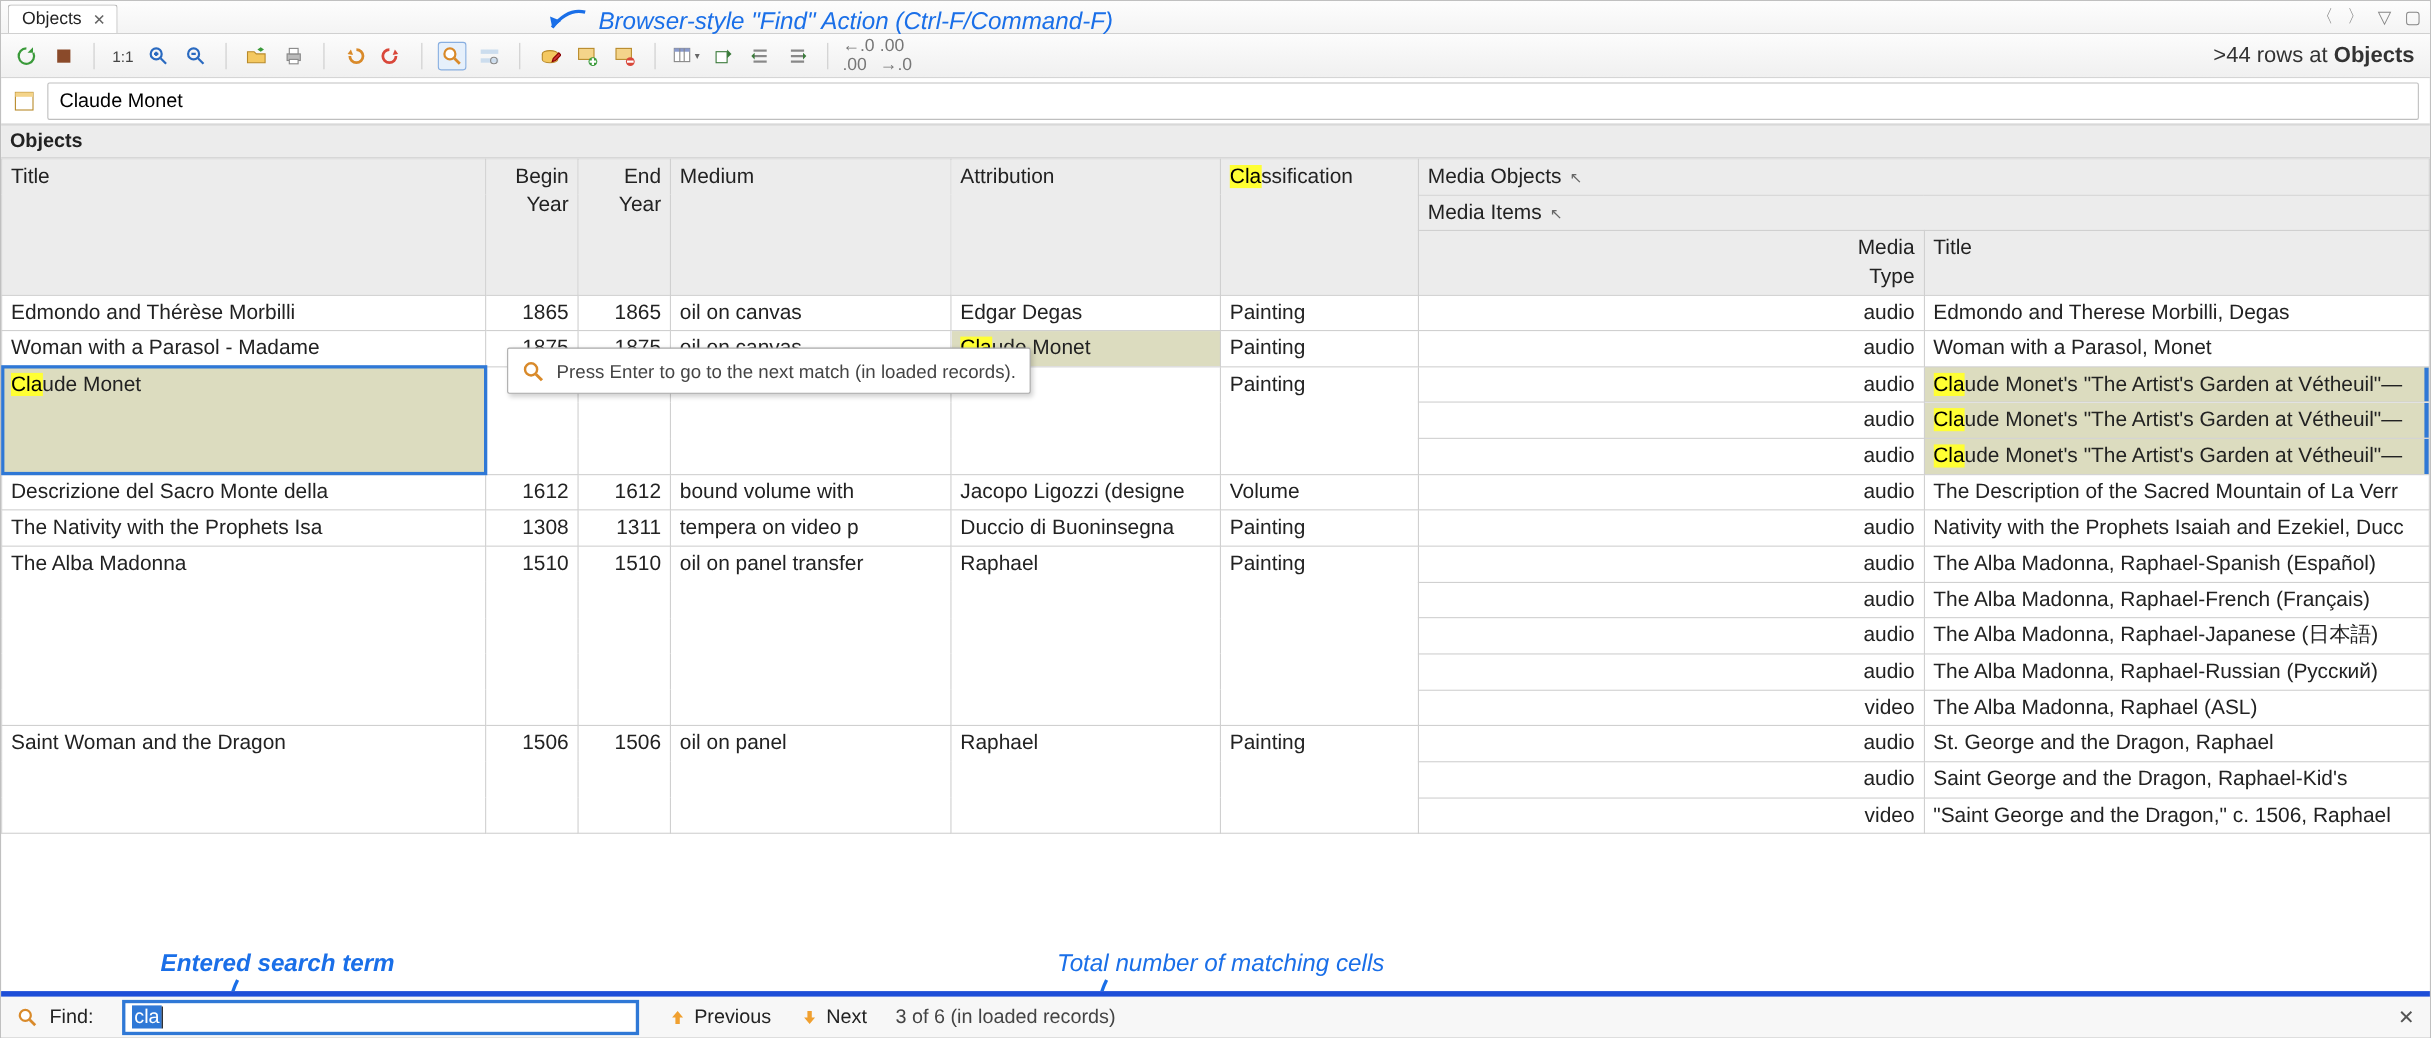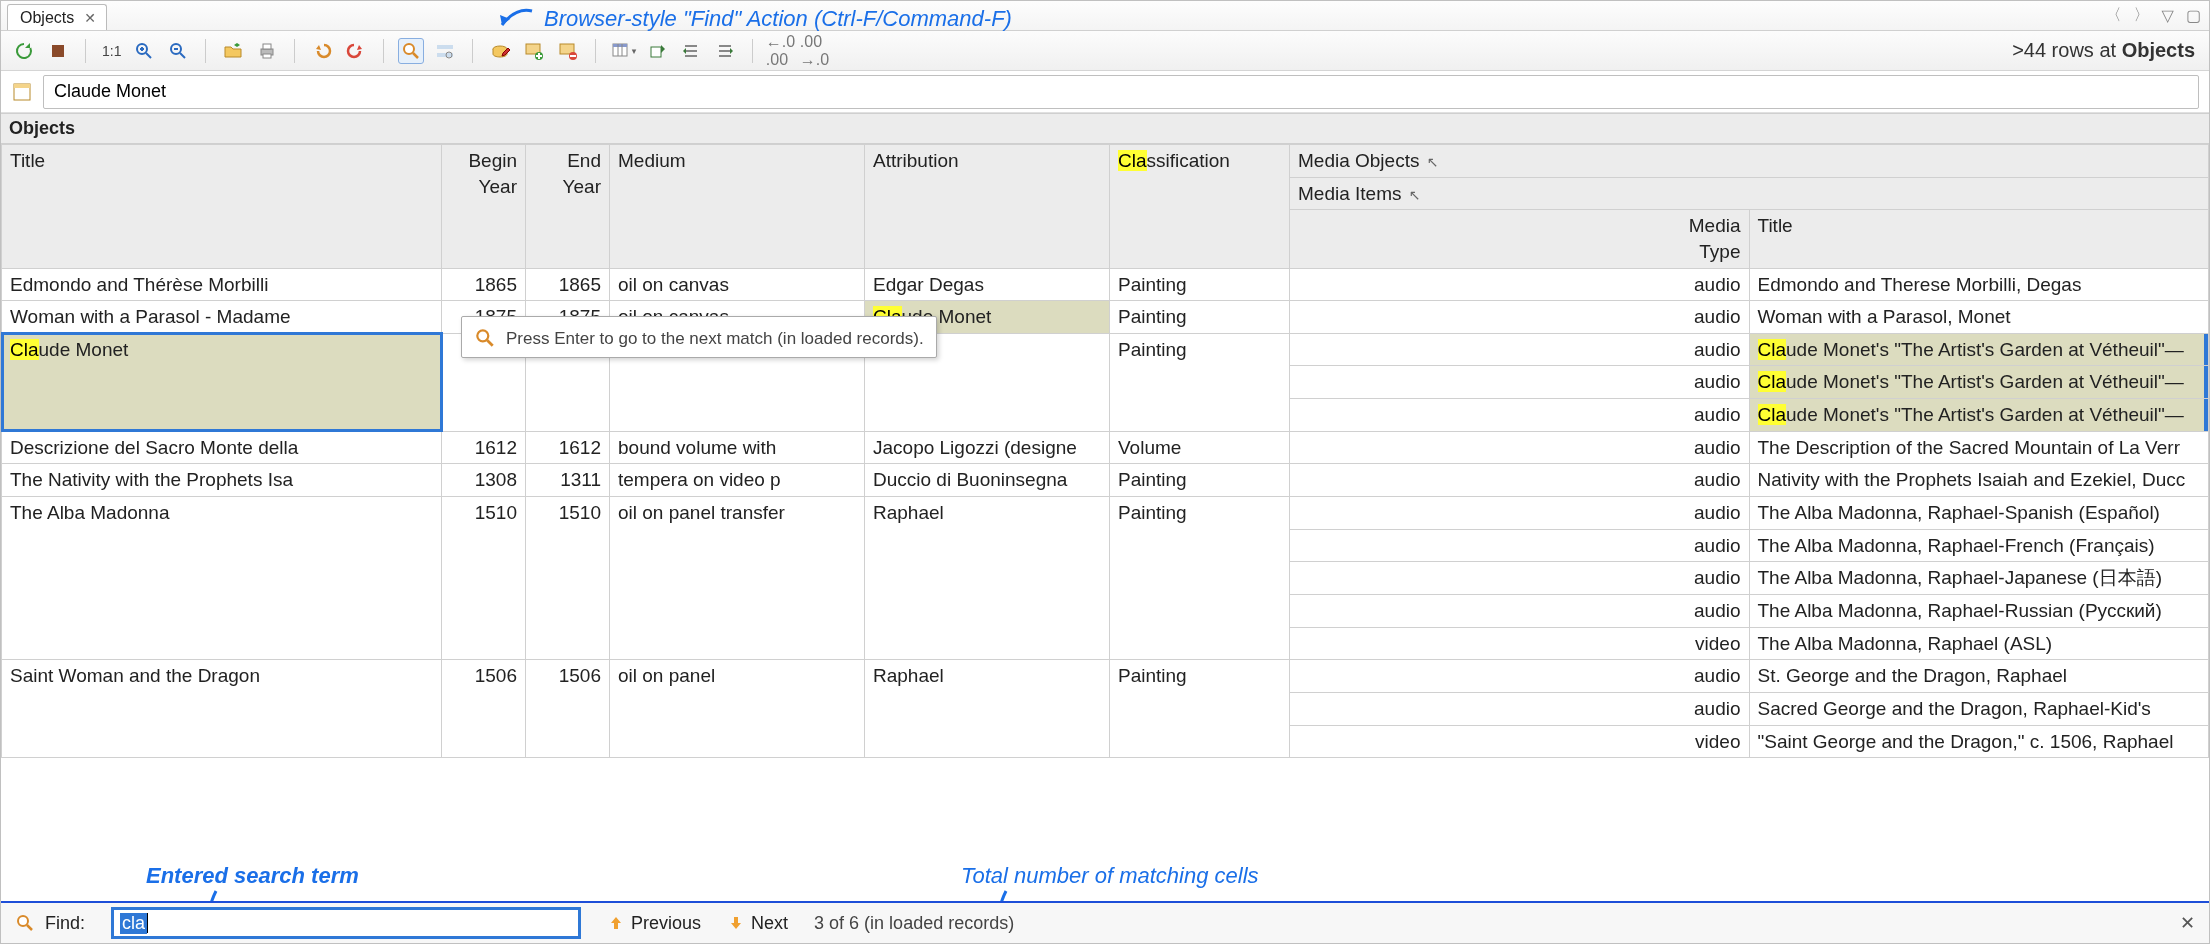--- a/index.html
+++ b/index.html
@@ -35,21 +35,21 @@
   table.grid th, table.grid td { border:1px solid #d0d0d0; text-align:left; padding:3px 8px; font-size:19px; line-height:1.35; overflow:hidden; white-space:nowrap; text-overflow:clip; vertical-align:top;}
   table.grid th { background:#ececec; font-weight:normal; color:#222; }
   .col-title{width:440px;} .col-begin{width:84px;} .col-end{width:84px;} .col-medium{width:255px;} .col-attr{width:245px;} .col-class{width:180px;} .col-mtype{width:110px;} .col-mtitle{width:auto;}
   th.highlight-hdr { background:#dcdcbf; }
   td.highlight-cell { background:#dcdcbf; }
   td.current-cell { background:#dcdcbf; }
   mark { background:#ffff33; color:#000; padding:0; }
   .linkarrow { color:#666; font-size:14px; margin-left:2px; }
   .tooltip { position:absolute; background:#fff; border:1px solid #aaa; border-radius:2px; box-shadow:2px 2px 5px rgba(0,0,0,.18); padding:8px 12px; font-size:17px; color:#444; display:flex; gap:10px; align-items:flex-end; z-index:50;}
   .tooltip .ticon { width:22px; height:22px; flex:none; margin-top:2px;}
-  .statusbar { height:42px; border-top:2px solid #1d4ed8; background:#f7f7f7; display:flex; align-items:center; padding:0 14px; gap:26px; font-size:18px; position:relative;}
+  .statusbar { height:42px; border-top:5px solid #1d4ed8; background:#f7f7f7; display:flex; align-items:center; padding:0 14px; gap:26px; font-size:18px; position:relative;}
   .find-label { display:flex; align-items:center; gap:10px;}
   .find-input-wrap { border:3px solid #2f78d6; background:#fff; height:32px; width:470px; display:flex; align-items:center; padding:0 6px; }
   .find-input-wrap .sel { background:#2f78d6; color:#fff; padding:0 2px;}
   .caret { display:inline-block; width:1px; height:20px; background:#000; animation:blink 1s steps(1) infinite; vertical-align:middle;}
   @keyframes blink { 50% { opacity:0; } }
   .navword { display:flex; align-items:center; gap:6px; cursor:pointer;}
   .statusbar .matchinfo { color:#444; }
   .statusbar .closebtn { position:absolute; right:14px; color:#555; font-size:18px; cursor:pointer;}
   .ralign { text-align:right !important; }
   .hdr-bold { font-weight:bold; }
@@ -349,21 +349,21 @@
             <td class="ralign" rowspan="3">1506</td>
             <td class="ralign" rowspan="3">1506</td>
             <td rowspan="3">oil on panel</td>
             <td rowspan="3" class="">Raphael</td>
             <td rowspan="3">Painting</td>
             <td class="ralign">audio</td>
             <td class="" style="">St. George and the Dragon, Raphael</td>
           </tr>
           <tr class=" ">
             <td class="ralign">audio</td>
-            <td class="" style="">Sacred George and the Dragon, Raphael-Kid's</td>
+            <td class="" style="">Saint George and the Dragon, Raphael-Kid's</td>
           </tr>
           <tr class=" ">
             <td class="ralign">video</td>
             <td class="" style="">"Saint George and the Dragon," c. 1506, Raphael</td>
           </tr>
         </tbody>
       </table>
 
     <div class="tooltip" style="left:460px; top:172px;">
       <svg class="ticon" viewBox="0 0 20 20">

